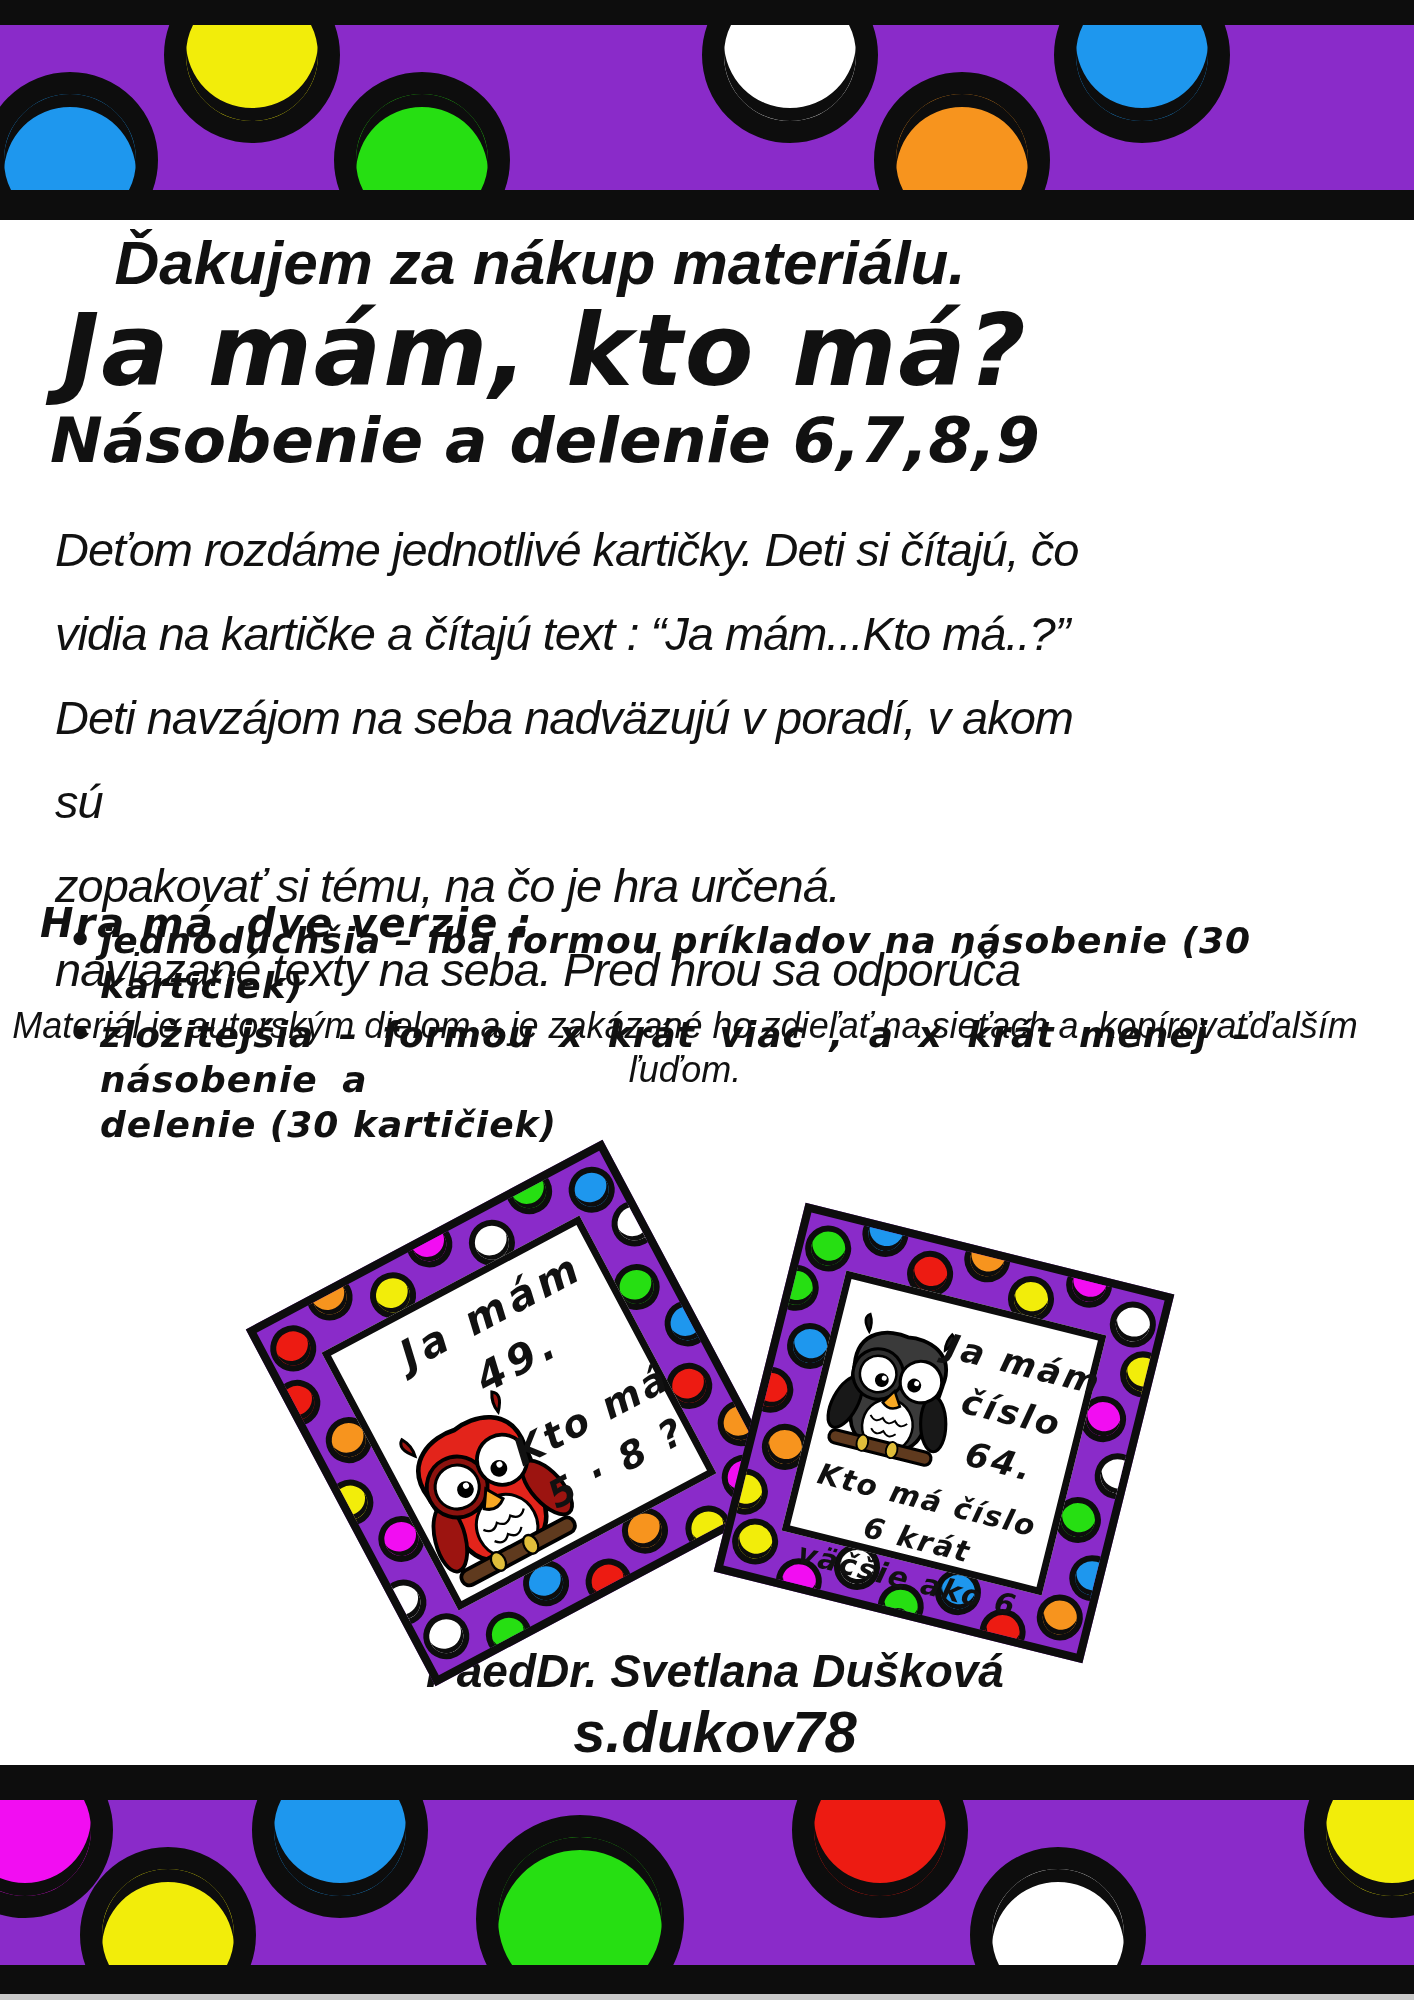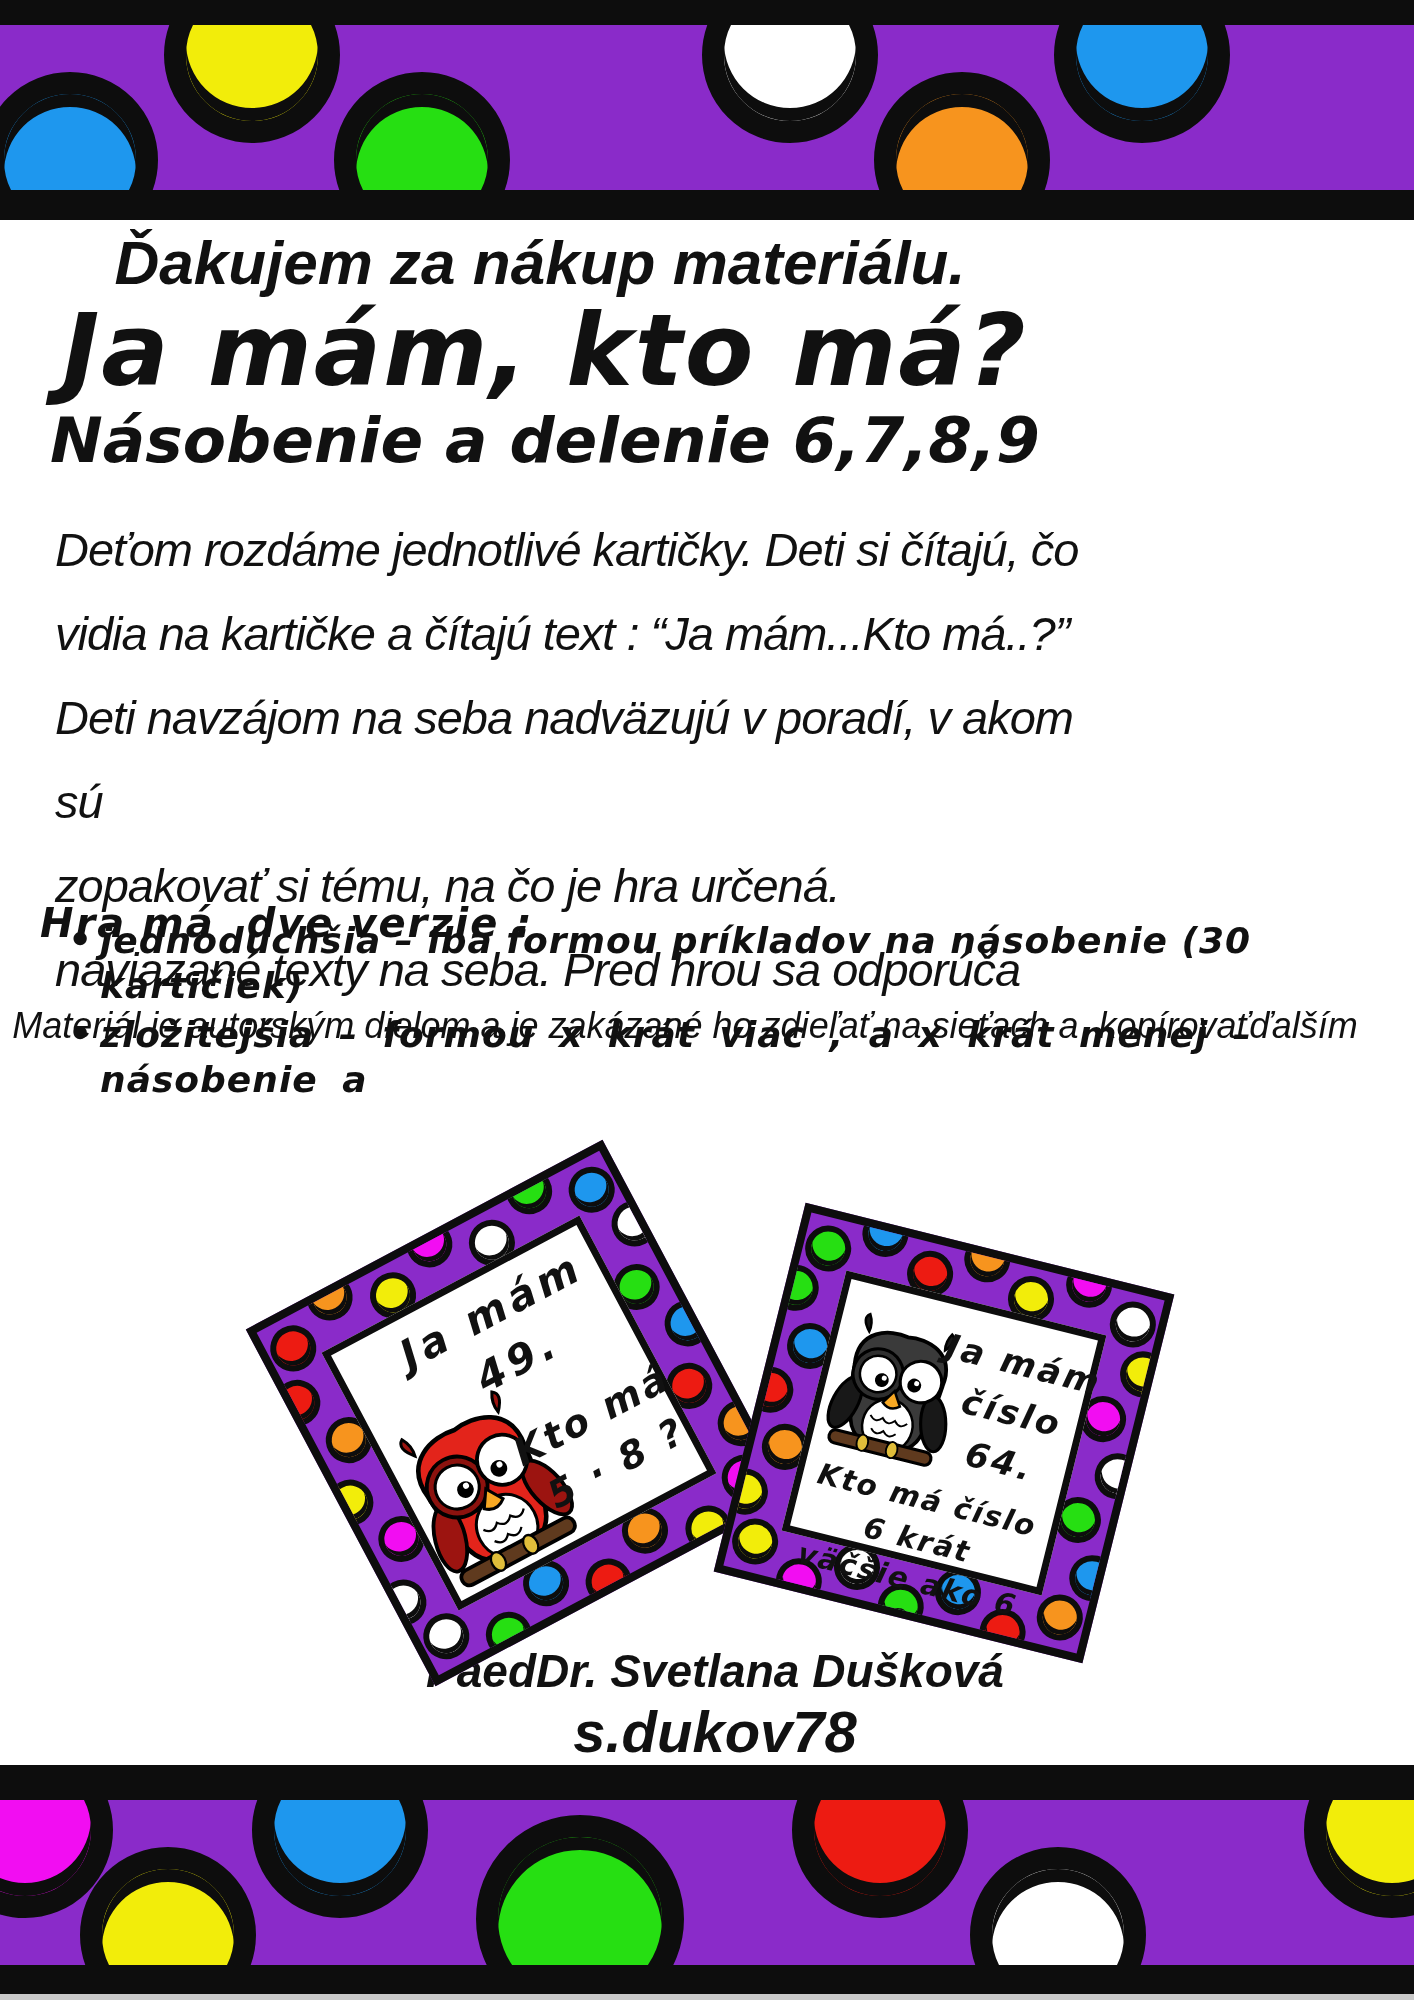--- a/index.html
+++ b/index.html
@@ -91,25 +91,27 @@
       <div>naviazané texty na seba. Pred hrou sa odporúča</div>
     </div>
 
   <div class="versions-heading fancy">Hra má&nbsp; dve verzie :</div>
   <ul class="bullets fancy">
     <li>
       <div class="li-line">jednoduchšia – iba formou príkladov na násobenie (30 kartičiek)</div>
     </li>
     <li>
       <div class="li-line spread">zložitejšia – formou x krát viac , a x krát menej – násobenie a</div>
+      <div class="li-line">delenie (30 kartičiek)</div>
     </li>
   </ul>
 
   <div class="disclaimer script">
     <div>Materiál je autorským dielom a je zakázané ho zdieľať na sieťach a&nbsp; kopírovaťďalším</div>
+    <div>ľuďom.</div>
   </div>
 
   <div class="card" id="card1" style="--body: #e3241b; --wing: #9c1410; --eyering: #8c120e; --beak: #f7a823; --belly: #ffffff; --log: #5f3a1e; --band: #e0bd3a;">
       <div class="card-dot" style="left: 362px; top: 283.667px; background: rgb(247, 148, 30);"></div>
       <div class="card-dot" style="left: -20px; top: 283.667px; background: rgb(255, 255, 255);"></div>
       <div class="card-dot" style="left: 334px; top: 227.333px; background: rgb(237, 27, 18);"></div>
       <div class="card-dot" style="left: 8px; top: 227.333px; background: rgb(242, 13, 242);"></div>
       <div class="card-dot" style="left: 362px; top: 171px; background: rgb(30, 151, 238);"></div>
       <div class="card-dot" style="left: -20px; top: 171px; background: rgb(242, 237, 10);"></div>
       <div class="card-dot" style="left: 334px; top: 114.667px; background: rgb(38, 223, 18);"></div>

